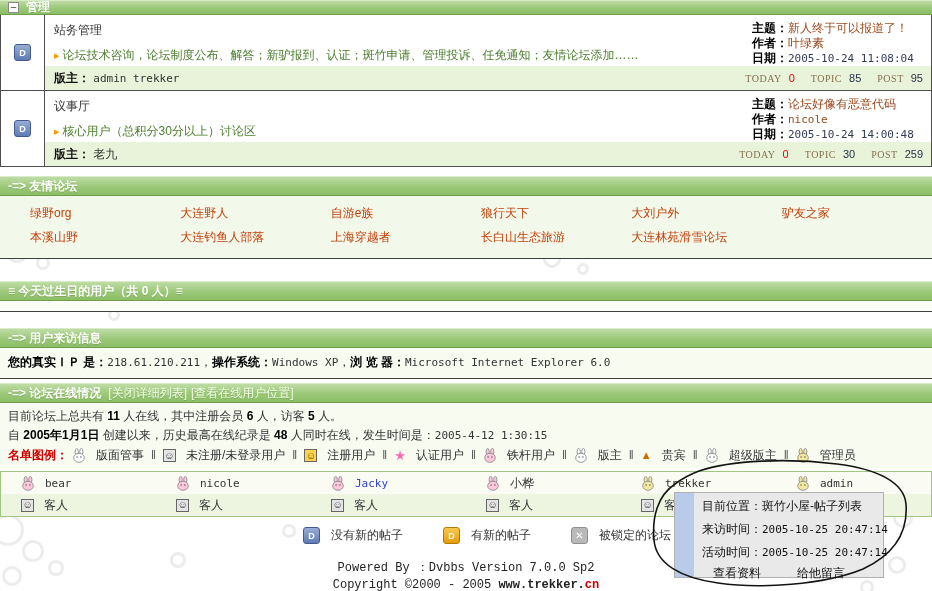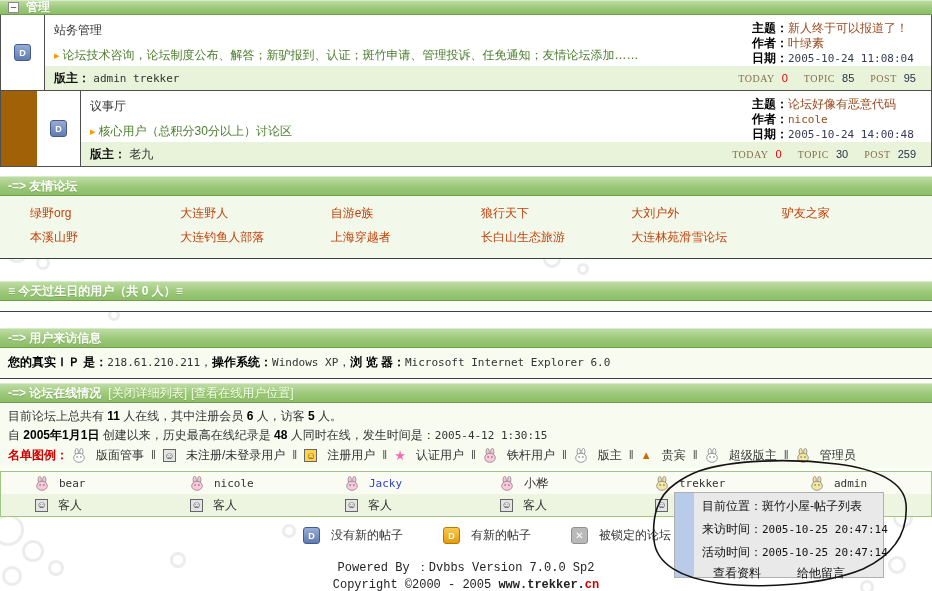--- a/index.html
+++ b/index.html
@@ -29,40 +29,40 @@
   .minus {
     width: 11px; height: 11px; background: #fff; border: 1px solid #8a8a8a;
     color: #444; font-size: 11px; line-height: 8px; text-align: center;
     font-weight: normal; text-shadow: none; flex: 0 0 auto;
   }
   .minus::after { content: "−"; }
 
   
   .forumtable { border: 1px solid #4F4F4F; border-top: none; }
   .frow { display: flex; border-bottom: 1px solid #4F4F4F; background: #a16207; }
-  .frow:last-child { border-bottom: none; padding-left: 36px; }
+  .frow:last-child { border-bottom: none; }
   .icon-cell { width: 44px; border-right: 1px solid #4F4F4F; display: flex; align-items: center; justify-content: center; background: #fff; }
   .fmain { flex: 1; position: relative; }
   .fwhite { height: 51px; padding: 7px 180px 0 9px; background: #fff; }
   .fname { color: #333; margin-bottom: 8px; cursor: pointer; }
   .fdesc { color: #4A7D2B; }
   .arr { color: #FF9900; margin-right: 3px; font-size: 11px; }
   .arr::before { content: "▸"; }
   .finfo { position: absolute; top: 6px; right: 3px; width: 176px; line-height: 15px; }
   .finfo b { color: #000; font-weight: bold; }
   .tpc, .aut { color: #9A4A1E; cursor: pointer; }
   .dat { color: #333A55; }
   .fstrip { height: 24px; background: #E9F3DA; display: flex; align-items: center; justify-content: space-between; padding: 0 4px 0 9px; }
   .mods b { color: #111; }
   .mods .mono { color: #333; cursor: pointer; }
   .stats { display: flex; align-items: center; }
   .stats .lb { font-family: "Liberation Serif", serif; font-size: 10px; letter-spacing: .5px; color: #83704E; margin-right: 7px; }
   .stats .vl { font-size: 11px; color: #26324C; margin-right: 16px; }
   .stats .vl.red { color: #F00000; }
-  .stats .vl:last-child { margin-right: 11px; }
+  .stats .vl:last-child { margin-right: 4px; }
 
   
   .dbadge { width: 17px; height: 17px; border-radius: 3px; border: 1px solid #44598E;
     background: linear-gradient(180deg,#97ACD6,#5F7CB2); color: #fff; font-size: 9px; font-weight: bold;
     display: inline-flex; align-items: center; justify-content: center; flex: 0 0 auto; }
   .dbadge::after { content: "D"; }
   .dbadge.orange { border-color: #B27A00; background: linear-gradient(180deg,#F8C94F,#E89C08); }
   .dbadge.gray { border-color: #8F8F8F; background: #B9B9B9; }
   .dbadge.gray::after { content: "✕"; font-size: 10px; font-weight: normal; }
 
@@ -88,21 +88,21 @@
   .face::after { content: "☺"; }
   .face.yellow { background: #FFD34D; color: #7A5800; }
   .star { color: #FF66B0; font-size: 13px; } .star::after { content: "★"; }
   .tri { color: #C96A00; font-size: 11px; } .tri::after { content: "▲"; }
 
   
   .ubox { border: 1px solid #9FC77F; border-top: 1px solid #9FC77F; margin-top: 3px; }
   .urow { display: grid; grid-template-columns: repeat(6,1fr); }
   .urow.r1 { background: #FAFCF4; }
   .urow.r2 { background: #EDF5E1; }
-  .ucell { display: flex; align-items: center; gap: 10px; padding-left: 34px; height: 22px; }
+  .ucell { display: flex; align-items: center; gap: 10px; padding-left: 20px; height: 22px; }
   .uname { cursor: pointer; color: #333; }
   .uname.blue { color: #3344CC; }
 
   
   .blegend { display: flex; align-items: center; gap: 12px; margin: 10px 0 0 303px; }
   .blegend .item { display: flex; align-items: center; gap: 11px; margin-right: 28px; }
   .footer { text-align: center; margin-top: 15px; font-family: "Liberation Mono", "DejaVu Sans Mono", monospace; color: #222; }
   .footer .copy { margin-top: 2px; }
   .footer .red { color: #CC0000; }
 

